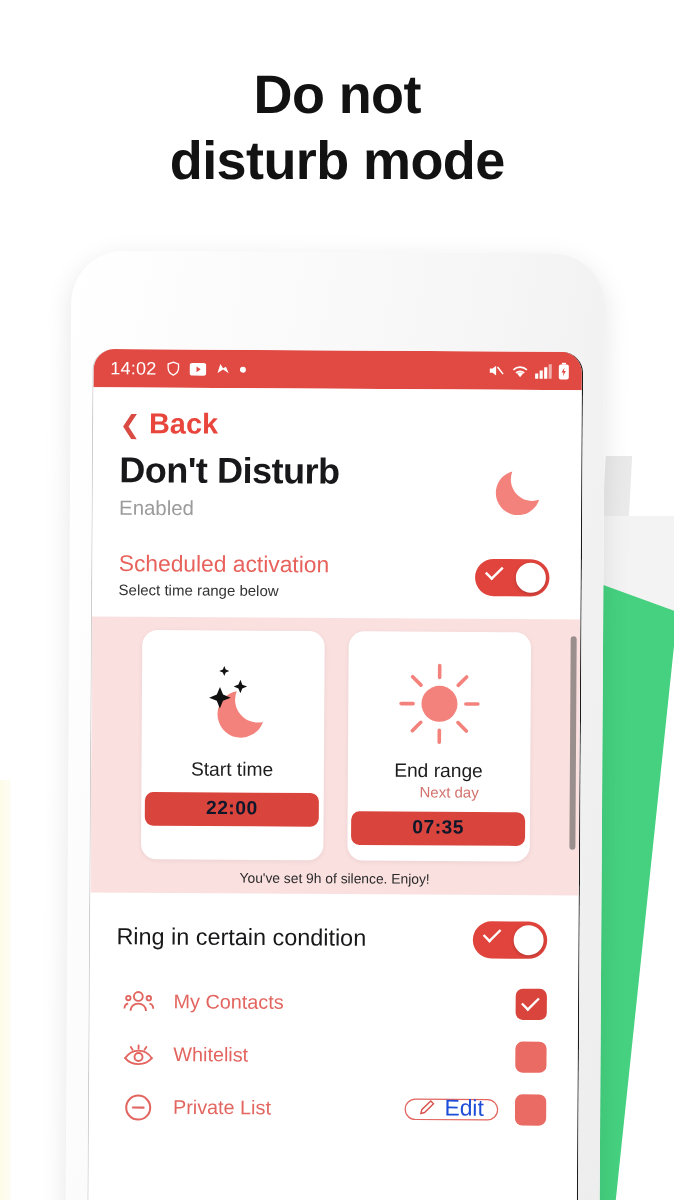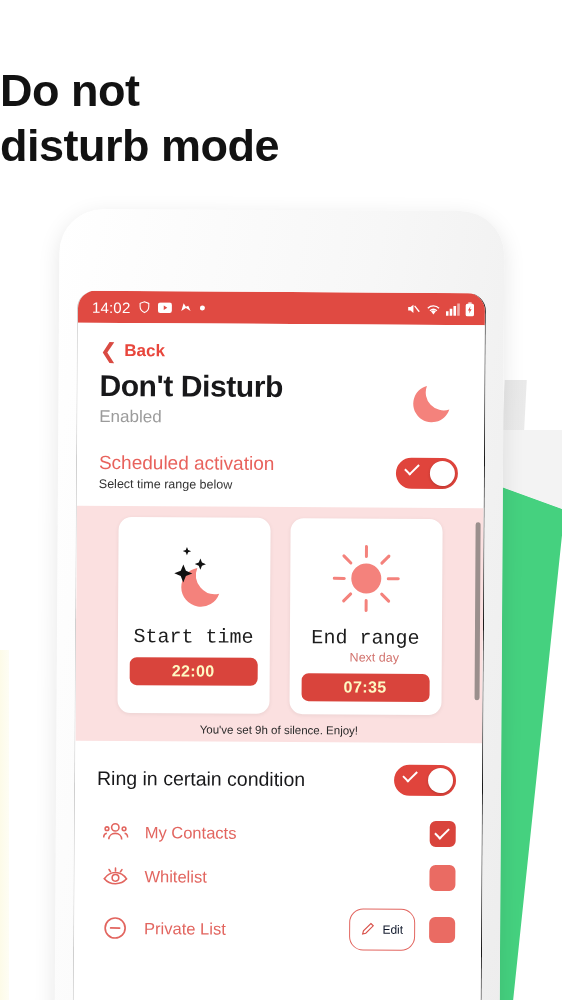--- a/index.html
+++ b/index.html
@@ -51,22 +51,23 @@
     left: 0px;
     top: 650px;
     width: 9px;
     height: 350px;
     background: linear-gradient(to right, #fdfbe8, #fefdf4);
   }
 
   
   .headline {
     position: absolute;
-    top: 64px;
+    top: 52px;
     left: 0; right: 0;
+    text-align: center;
     color: #121212;
     font-weight: bold;
     font-size: 45px;
     line-height: 1.22;
     letter-spacing: -0.5px;
   }
   .headline .l2 { display: block; }
 
   
   .phone {
@@ -116,21 +117,21 @@
   .sb-ico { display: inline-flex; align-items: center; }
   .sb-dot { width: 5px; height: 5px; border-radius: 50%; background: #fff; display:inline-block; }
 
   
   .screen-body { height: 716px; overflow: hidden; background:#fff; }
   .back-row {
     display: flex; align-items: center; gap: 7px;
     padding: 17px 0 0 22px;
   }
   .back-chevron { color: #D94A42; font-size: 21px; line-height: 1; font-weight: 300; }
-  .back-label { color: #E8463C; font-size: 17px; font-weight: bold; }
+  .back-label { color: #E8463C; font-size: 24px; font-weight: bold; }
 
   .title-row {
     display: flex; align-items: flex-start; justify-content: space-between;
     padding: 8px 26px 0 22px;
   }
   .title-main { font-size: 30px; font-weight: bold; color: #18181A; letter-spacing: -0.4px; }
   .title-sub { font-size: 17px; color: #9B9B9B; margin-top: 4px; }
   .moon-big { margin-top: 6px; }
 
   
@@ -171,28 +172,28 @@
   }
   .time-card {
     width: 152px;
     background: #ffffff;
     border-radius: 13px;
     padding: 14px 10px 13px;
     display: flex; flex-direction: column; align-items: center;
     box-shadow: 0 1px 4px rgba(0,0,0,0.07);
   }
   .card-icon { height: 92px; display:flex; align-items:center; justify-content:center; }
-  .card-label { font-size: 20px; color: #1c1c1c; margin-top: 2px; font-family: Liberation Mono, monospace; }
+  .card-label { font-size: 16px; color: #1c1c1c; margin-top: 2px; }
   .card-sub { font-size: 12.5px; color: #D2736E; margin-top: 1px; margin-left: 18px; }
   .time-pill {
     margin-top: 9px;
-    width: 128px; height: 28px;
+    width: 145px; height: 28px;
     border-radius: 7px;
     background: #D9443C;
-    color: #fef9c3;
+    color: #0f172a;
     font-size: 16px; font-weight: bold;
     display: flex; align-items: center; justify-content: center;
     letter-spacing: 0.4px;
   }
   .pink-note {
     text-align: center;
     font-size: 11.5px;
     color: #2a2a2a;
     padding-top: 10px;
   }
@@ -214,25 +215,25 @@
   .list-item {
     display: flex; align-items: center;
     padding: 9px 26px 9px 28px;
   }
   .li-icon { width: 34px; display: flex; align-items: center; justify-content: flex-start; }
   .li-label { font-size: 16.5px; color: #E2655F; margin-left: 8px; flex: 1; }
 
   .edit-btn {
     border: 1.3px solid #E2655F;
     border-radius: 14px;
-    height: 42px;
+    height: 18px;
     padding: 0 11px;
     display: flex; align-items: center; gap: 7px;
-    color: #0f172a;
-    font-size: 12px;
+    color: #1d4ed8;
+    font-size: 19px;
     background: #fff;
     margin-right: 14px;
   }
   .checkbox {
     width: 26px; height: 26px;
     border-radius: 6px;
     background: #EA6B63;
     display: flex; align-items: center; justify-content: center;
     position: relative;
   }

